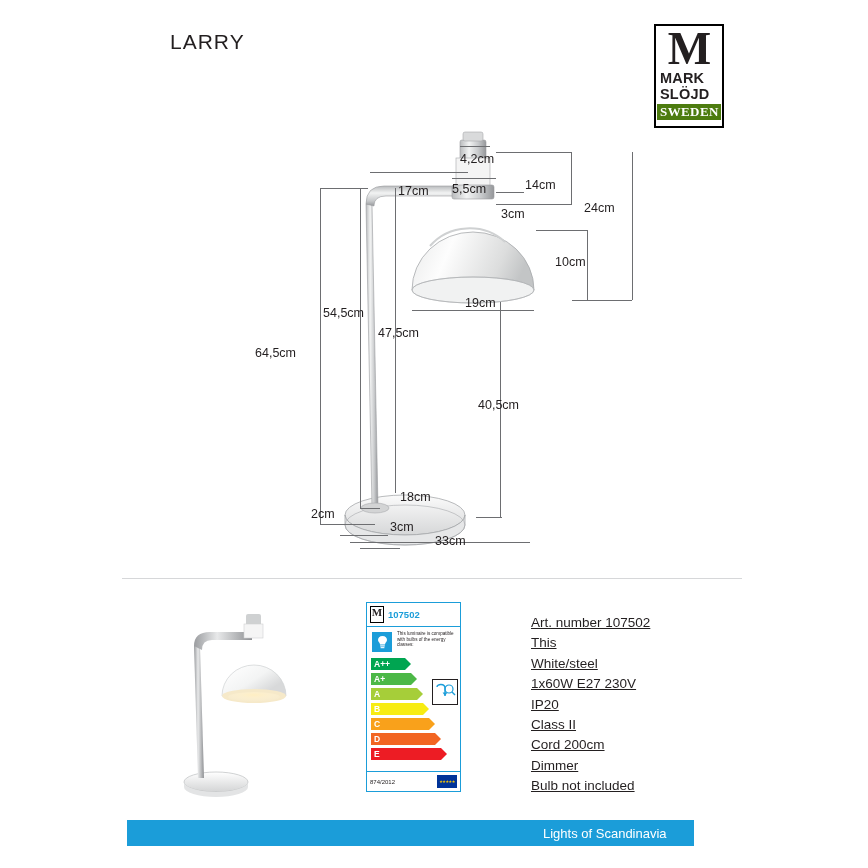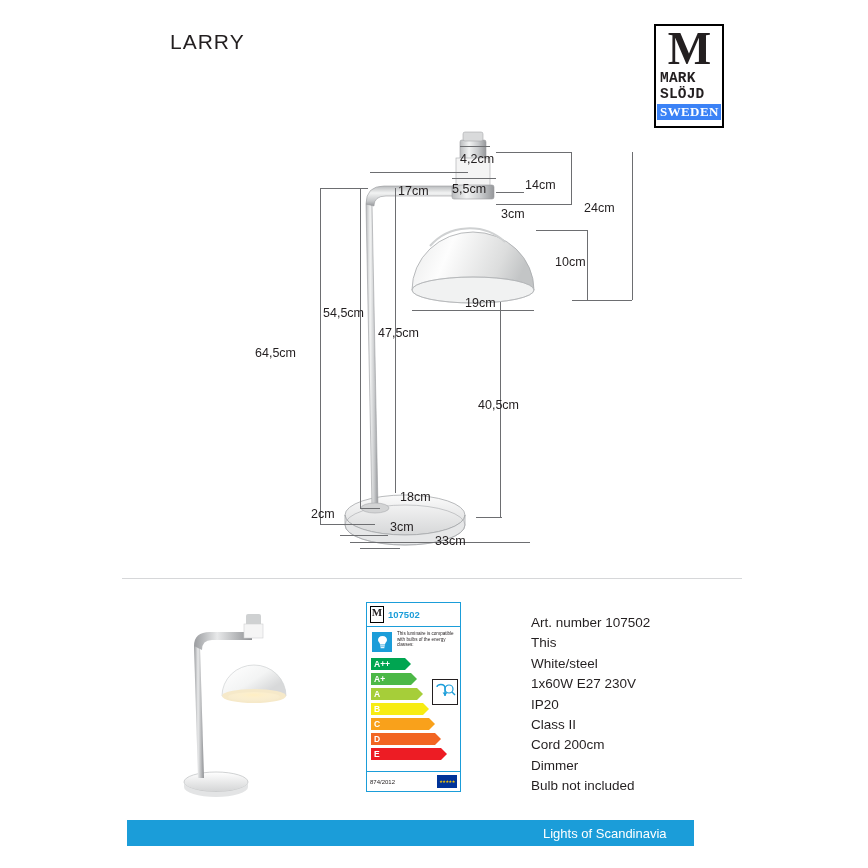--- a/index.html
+++ b/index.html
@@ -40,30 +40,30 @@
   }
   #brand-logo .logo-m {
     font-family: "Liberation Serif", serif;
     font-weight: 700;
     font-size: 46px;
     line-height: 44px;
     text-align: center;
     letter-spacing: -1px;
   }
   #brand-logo .logo-words {
-    font-family: Liberation Mono, monospace;
+    font-family: Liberation Sans, sans-serif;
     font-weight: 700;
     font-size: 14.5px;
     line-height: 15.5px;
     letter-spacing: 0.2px;
     text-align: left;
     padding-left: 3px;
   }
   #brand-logo .logo-sweden {
-    background: #3b82f6;
+    background: #4d7c0f;
     color: #fff;
     font-family: "Liberation Serif", serif;
     font-weight: 700;
     font-size: 13px;
     line-height: 16px;
     letter-spacing: 0.4px;
     text-align: left;
     padding-left: 3px;
     margin-top: 2px;
   }
@@ -210,21 +210,21 @@
 
   
   #spec-list {
     position: absolute;
     left: 531px;
     top: 613px;
     font-size: 13.5px;
     line-height: 20.4px;
     color: #231f20;
   }
-  #spec-list div { white-space: nowrap; }
+  #spec-list div { white-space: nowrap; text-decoration: underline; }
 
   
   #footer-bar {
     position: absolute;
     left: 127px;
     top: 820px;
     width: 567px;
     height: 26px;
     background: #1b9dd9;
   }

